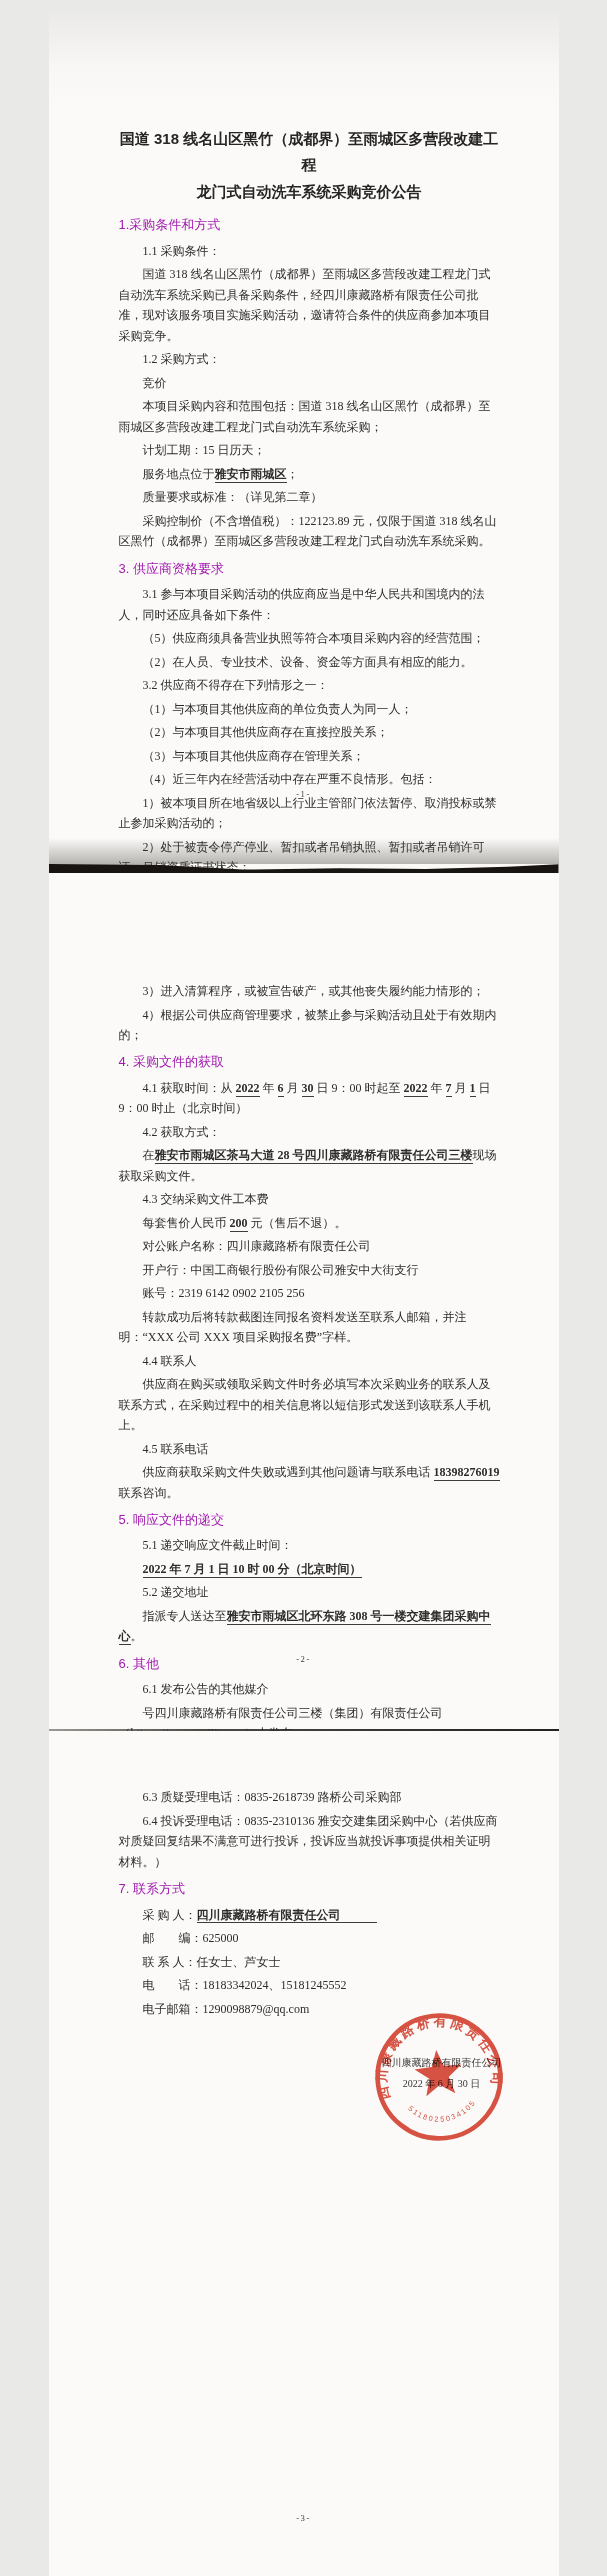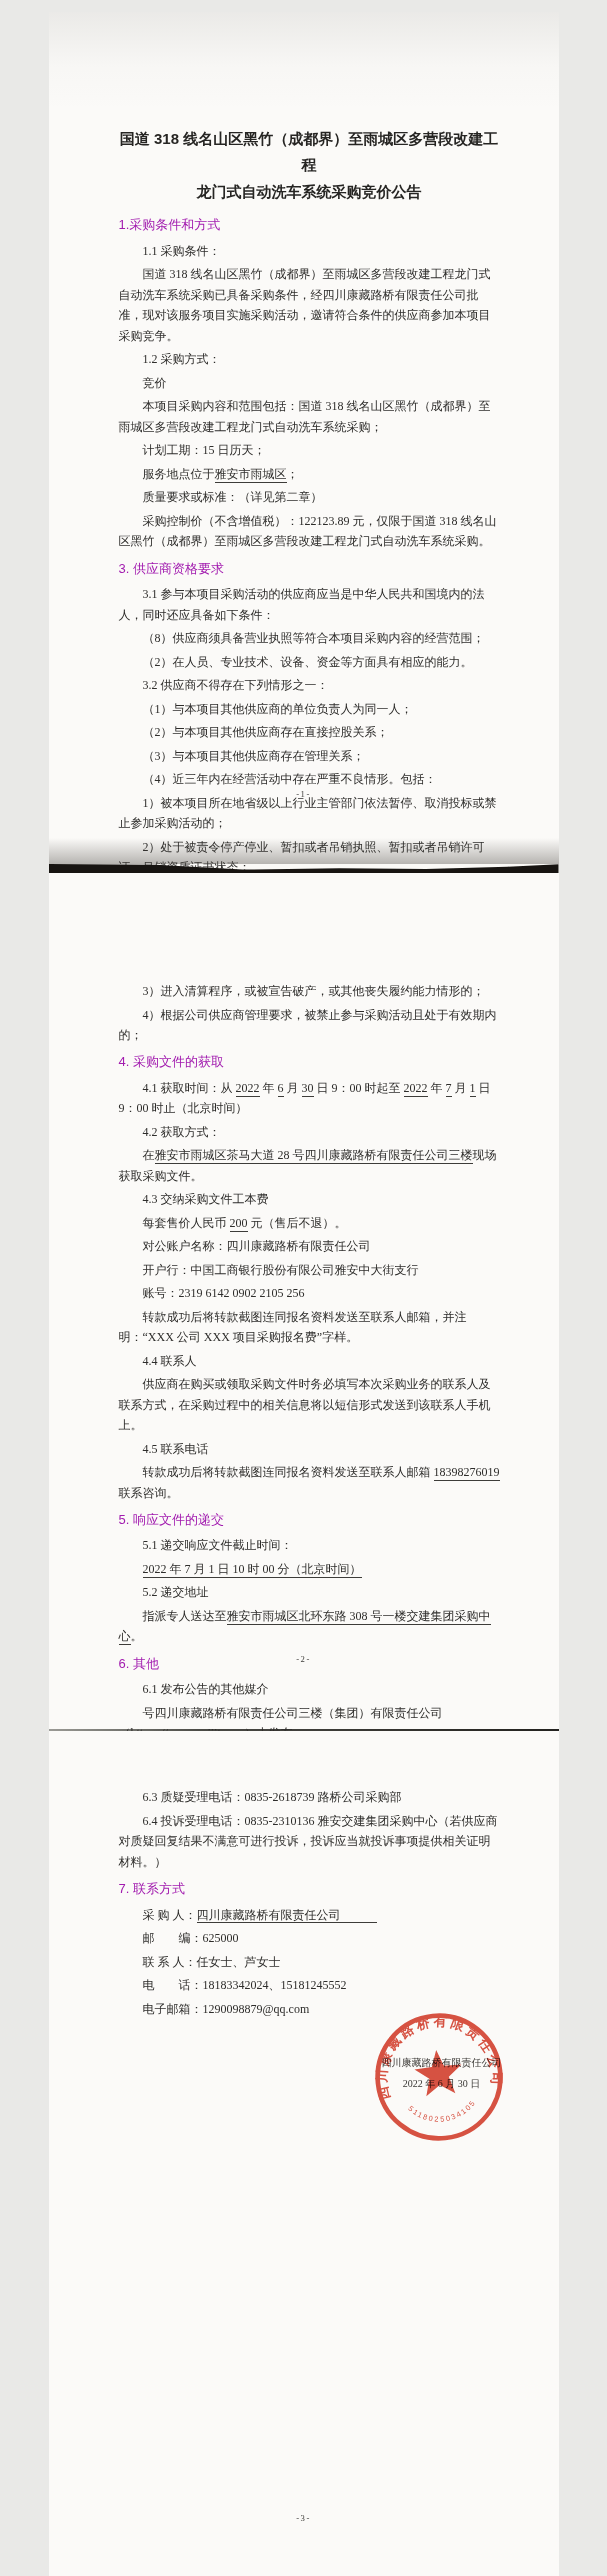--- a/index.html
+++ b/index.html
@@ -26,21 +26,21 @@
     clip-path:polygon(0 0,21% 8%,38% 62%,57% 48%,74% 55%,90% 30%,100% 2%,100% 100%,0 100%);
   }
   .page-sep2{height:2.3px;background:linear-gradient(90deg,#9a9a95,#4a4a45 30%,#33322e 70%,#23221f);}
   .doc-title{margin:0 0 10.6px;text-align:center;font-family:"Liberation Sans","DejaVu Sans",sans-serif;
     font-weight:700;font-size:15px;line-height:1.75;color:#262523;}
   .tline{display:block;}
   .blk{margin:0 0 3px;}
   .blk.h{font-family:"Liberation Sans","DejaVu Sans",sans-serif;font-weight:400;font-size:13px;
     line-height:1.55;margin:6.8px 0 5.3px;color:#a21caf;text-indent:0;}
   .blk.p{font-size:12px;line-height:20.5px;text-indent:2em;}
-  .u{border-bottom:0.8px solid #3d3c39;padding-bottom:0.8px;}
+  .u{border-bottom:0.8px solid #3d3c39;padding-bottom:0.8px;font-weight:bold;}
   .pageno{position:absolute;bottom:65px;left:0;right:0;text-align:center;
     font-size:8.7px;letter-spacing:1.5px;color:#3c3b38;}
   .sig-block{position:absolute;top:322px;left:317px;width:152px;text-align:center;
     font-size:10px;line-height:20.5px;color:#3a3835;}
   .seal{position:absolute;top:280px;left:324px;width:132px;height:132px;
     mix-blend-mode:multiply;opacity:0.9;transform:rotate(-6deg);}
 </style>
 </head>
 <body>
 
@@ -57,21 +57,21 @@
         <p class="blk p"><span>国道 318 线名山区黑竹（成都界）至雨城区多营段改建工程龙门式自动洗车系统采购已具备采购条件，经四川康藏路桥有限责任公司批准，现对该服务项目实施采购活动，邀请符合条件的供应商参加本项目采购竞争。</span></p>
         <p class="blk p"><span>1.2 采购方式：</span></p>
         <p class="blk p"><span>竞价</span></p>
         <p class="blk p"><span>本项目采购内容和范围包括：国道 318 线名山区黑竹（成都界）至雨城区多营段改建工程龙门式自动洗车系统采购；</span></p>
         <p class="blk p"><span>计划工期：15 日历天；</span></p>
         <p class="blk p"><span>服务地点位于</span><span class="u">雅安市雨城区</span><span>；</span></p>
         <p class="blk p"><span>质量要求或标准：（详见第二章）</span></p>
         <p class="blk p"><span>采购控制价（不含增值税）：122123.89 元，仅限于国道 318 线名山区黑竹（成都界）至雨城区多营段改建工程龙门式自动洗车系统采购。</span></p>
         <h2 class="blk h"><span>3.  供应商资格要求</span></h2>
         <p class="blk p"><span>3.1 参与本项目采购活动的供应商应当是中华人民共和国境内的法人，同时还应具备如下条件：</span></p>
-        <p class="blk p"><span>（8）供应商须具备营业执照等符合本项目采购内容的经营范围；</span></p>
+        <p class="blk p"><span>（5）供应商须具备营业执照等符合本项目采购内容的经营范围；</span></p>
         <p class="blk p"><span>（2）在人员、专业技术、设备、资金等方面具有相应的能力。</span></p>
         <p class="blk p"><span>3.2 供应商不得存在下列情形之一：</span></p>
         <p class="blk p"><span>（1）与本项目其他供应商的单位负责人为同一人；</span></p>
         <p class="blk p"><span>（2）与本项目其他供应商存在直接控股关系；</span></p>
         <p class="blk p"><span>（3）与本项目其他供应商存在管理关系；</span></p>
         <p class="blk p"><span>（4）近三年内在经营活动中存在严重不良情形。包括：</span></p>
         <p class="blk p"><span>1）被本项目所在地省级以上行业主管部门依法暂停、取消投标或禁止参加采购活动的；</span></p>
         <p class="blk p"><span>2）处于被责令停产停业、暂扣或者吊销执照、暂扣或者吊销许可证、吊销资质证书状态；</span></p>
       </div>
     <div class="pageno">-1-</div>
@@ -89,21 +89,21 @@
         <p class="blk p"><span>在</span><span class="u">雅安市雨城区茶马大道 28 号四川康藏路桥有限责任公司三楼</span><span>现场获取采购文件。</span></p>
         <p class="blk p"><span>4.3 交纳采购文件工本费</span></p>
         <p class="blk p"><span>每套售价人民币 </span><span class="u">200</span><span> 元（售后不退）。</span></p>
         <p class="blk p"><span>对公账户名称：四川康藏路桥有限责任公司</span></p>
         <p class="blk p"><span>开户行：中国工商银行股份有限公司雅安中大街支行</span></p>
         <p class="blk p"><span>账号：2319 6142 0902 2105 256</span></p>
         <p class="blk p"><span>转款成功后将转款截图连同报名资料发送至联系人邮箱，并注明：“XXX 公司 XXX 项目采购报名费”字样。</span></p>
         <p class="blk p"><span>4.4 联系人</span></p>
         <p class="blk p"><span>供应商在购买或领取采购文件时务必填写本次采购业务的联系人及联系方式，在采购过程中的相关信息将以短信形式发送到该联系人手机上。</span></p>
         <p class="blk p"><span>4.5 联系电话</span></p>
-        <p class="blk p"><span>转款成功后将转款截图连同报名资料发送至联系人邮箱 </span><span class="u">18398276019</span><span> 联系咨询。</span></p>
+        <p class="blk p"><span>供应商获取采购文件失败或遇到其他问题请与联系电话 </span><span class="u">18398276019</span><span> 联系咨询。</span></p>
         <h2 class="blk h"><span>5.  响应文件的递交</span></h2>
         <p class="blk p"><span>5.1 递交响应文件截止时间：</span></p>
         <p class="blk p"><span class="u">2022 年 7 月 1 日 10 时 00 分（北京时间） </span></p>
         <p class="blk p"><span>5.2 递交地址</span></p>
         <p class="blk p"><span>指派专人送达至</span><span class="u">雅安市雨城区北环东路 308 号一楼交建集团采购中心</span><span>。</span></p>
         <h2 class="blk h"><span>6.  其他</span></h2>
         <p class="blk p"><span>6.1 发布公告的其他媒介</span></p>
         <p class="blk p"><span>号四川康藏路桥有限责任公司三楼（集团）有限责任公司（http：//www.yajjjt.com）上发布。</span></p>
         <p class="blk p"><span>6.2 响应文件递交注意事项：</span></p>
         <p class="blk p"><span>6.2.1 逾期递交的响应文件，采购人将予以拒收。</span></p>

